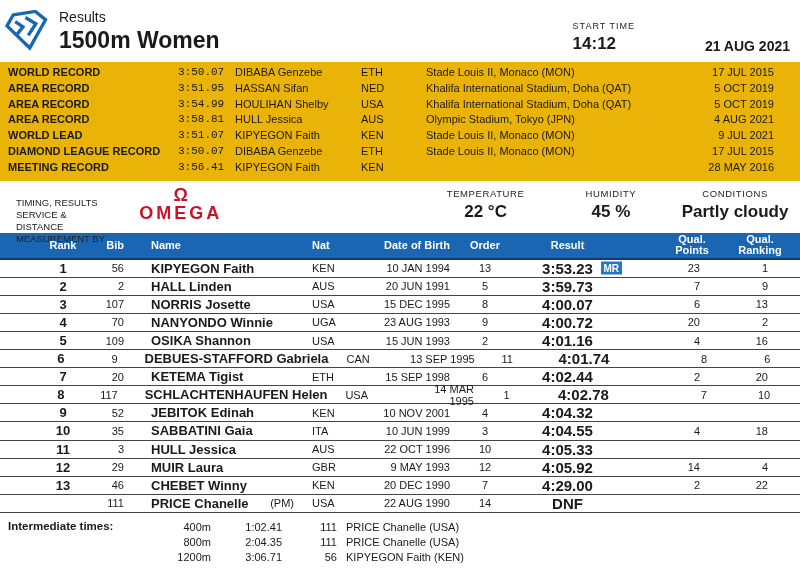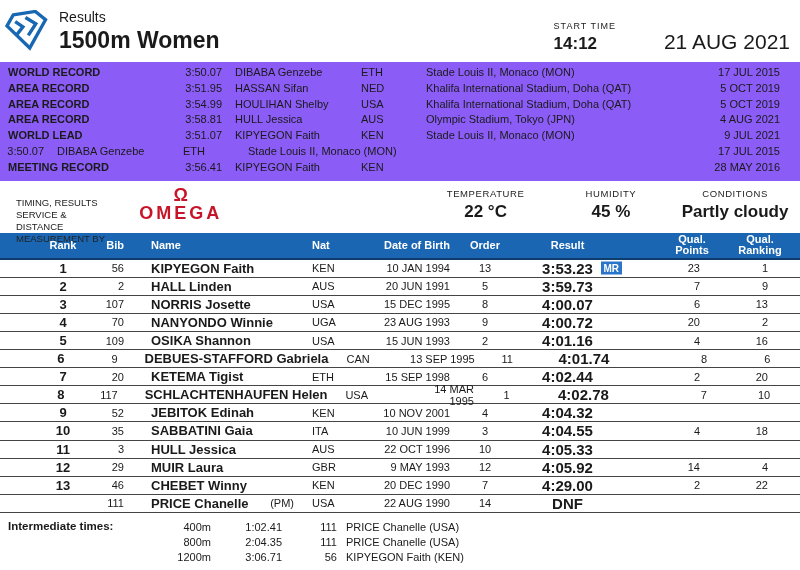--- a/index.html
+++ b/index.html
@@ -6,29 +6,29 @@
   body {
     width:800px; height:570px; background:#ffffff; color:#1a1a1a;
     font-family:"Liberation Sans", sans-serif; overflow:hidden;
   }
   
   .hdr { display:flex; justify-content:space-between; padding:8px 8px 4px 5px; height:50px; }
   .hdr-left { display:flex; gap:9px; }
   .dl-logo { width:45px; height:41px; margin-top:2px; }
   .results-label { font-size:14px; margin-top:1px; }
   .event-title { font-size:23px; font-weight:bold; margin:2px 0 0 0; }
-  .hdr-right { display:flex; align-items:flex-end; gap:48px; padding-right:2px; padding-bottom:4px; }
+  .hdr-right { display:flex; align-items:flex-end; gap:30px; padding-right:2px; padding-bottom:4px; }
   .st-label { font-size:9px; letter-spacing:1px; color:#222; }
   .st-value { font-size:17px; font-weight:bold; margin-top:3px; }
-  .date-value { font-size:21px; font-weight:normal; }
+  .date-value { font-size:14px; font-weight:bold;margin-left:40px; }
   
-  .records { background:#8b5cf6; padding:3px 12px 5px 0; }
+  .records { background:#eab308; padding:3px 18px 5px 0; }
   .rec-row { display:flex; font-size:11px; line-height:15.8px; }
   .rec-label { width:170px; padding-left:8px; font-weight:bold; }
-  .rec-time { width:44px; text-align:right; }
+  .rec-time { width:44px; text-align:right;font-family:Liberation Mono, monospace; }
   .rec-name { width:121px; margin-left:13px; font-weight:normal; }
   .rec-nat { width:65px; margin-left:5px; }
   .rec-venue { flex:1; }
   .rec-date { width:120px; text-align:right; padding-right:8px; }
   
   .midband { display:flex; height:52px; padding-top:7px; box-sizing:border-box; }
   .provider { width:125px; padding-left:16px; padding-top:9px; font-size:9.5px; line-height:12px; color:#222; }
   .omega { width:90px; text-align:center; color:#c81428; }
   .omega-sym { font-size:18px; line-height:15px; font-weight:bold; }
   .omega-word { font-size:18px; font-weight:bold; letter-spacing:3px; }
@@ -138,20 +138,21 @@
   <div class="rec-row">
     <div class="rec-label">WORLD LEAD</div>
     <div class="rec-time">3:51.07</div>
     <div class="rec-name">KIPYEGON Faith</div>
     <div class="rec-nat">KEN</div>
     <div class="rec-venue">Stade Louis II, Monaco (MON)</div>
     <div class="rec-date">9 JUL 2021</div>
   </div>
 
   <div class="rec-row">
+    <div class="rec-label">DIAMOND LEAGUE RECORD</div>
     <div class="rec-time">3:50.07</div>
     <div class="rec-name">DIBABA Genzebe</div>
     <div class="rec-nat">ETH</div>
     <div class="rec-venue">Stade Louis II, Monaco (MON)</div>
     <div class="rec-date">17 JUL 2015</div>
   </div>
 
   <div class="rec-row">
     <div class="rec-label">MEETING RECORD</div>
     <div class="rec-time">3:56.41</div>

